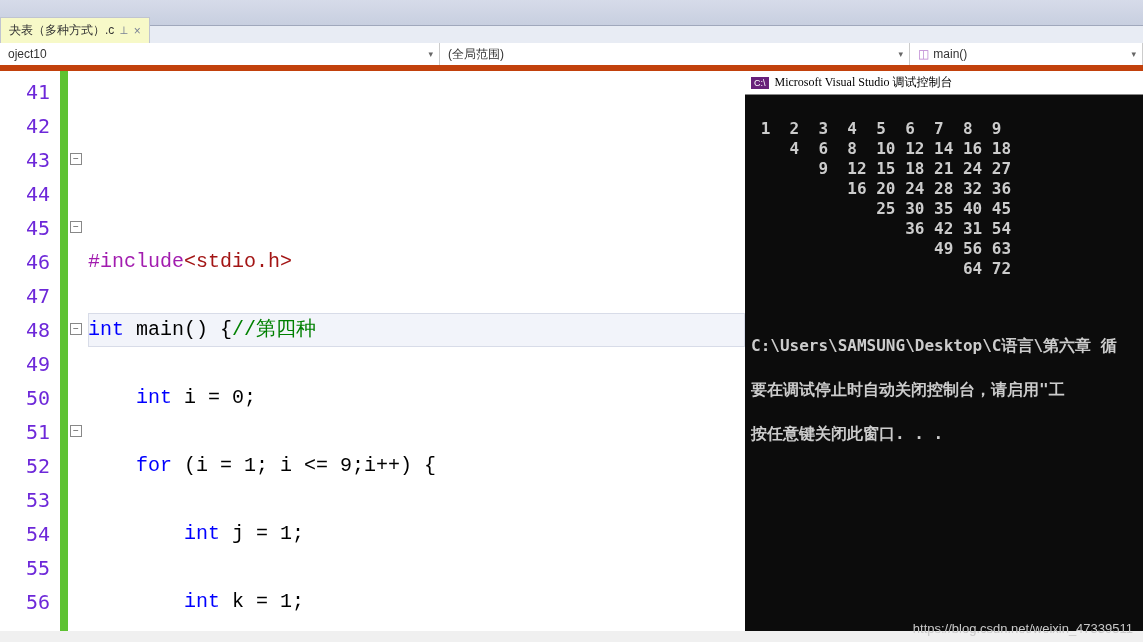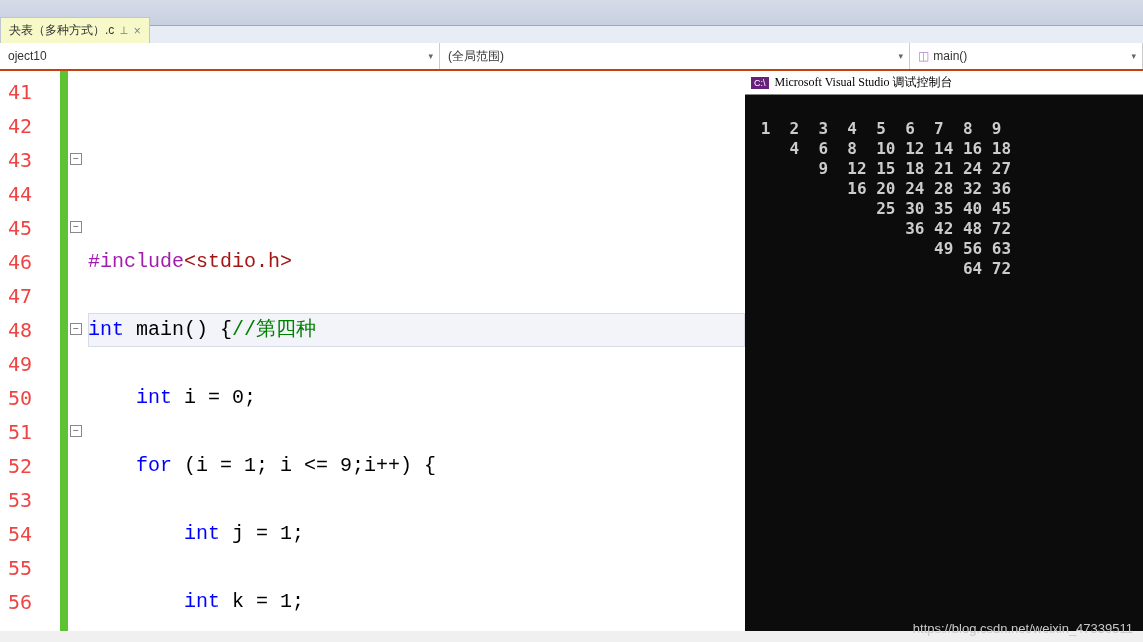--- a/index.html
+++ b/index.html
@@ -5,32 +5,32 @@
 * { margin: 0; padding: 0; box-sizing: border-box; }
 body { font-family: "Microsoft YaHei", "Segoe UI", sans-serif; font-size: 13px; background: #f0f0f0; width: 1143px; height: 642px; overflow: hidden; position: relative; }
 
 .top-toolbar { height: 26px; background: linear-gradient(#d6dbe9, #c8cfe0); border-bottom: 1px solid #a0a8bc; }
 
 .tab-bar { height: 17px; background: #e8ecf4; display: flex; align-items: flex-end; padding-left: 0; }
 .tab { background: #f7f9c8; border: 1px solid #c0c4d0; border-bottom: none; padding: 4px 8px; font-size: 12px; display: flex; align-items: center; gap: 6px; color: #333; }
 .tab .pin { color: #7a8295; font-size: 11px; }
 .tab .close { color: #7a8295; font-size: 12px; cursor: pointer; }
 
-.dropdown-bar { height: 28px; background: #fff; border-bottom: 2px solid #c2410c; display: flex; }
+.dropdown-bar { height: 28px; background: #fff; border-bottom: 6px solid #c2410c; display: flex; }
 .dd { border-right: 1px solid #ccc; display: flex; align-items: center; padding: 0 8px; font-size: 12px; color: #333; position: relative; }
 .dd:nth-child(1) { width: 440px; }
 .dd:nth-child(2) { width: 470px; }
 .dd:nth-child(3) { flex: 1; }
 .dd-arrow { position: absolute; right: 6px; color: #666; font-size: 9px; }
 .cube-icon { color: #b980d0; margin-right: 4px; font-size: 12px; }
 
 .main-area { display: flex; height: 560px; }
 
 .code-pane { width: 745px; background: #fff; display: flex; position: relative; }
-.gutter { width: 60px; text-align: right; padding-right: 28px; color: #ef4444; font-family: Consolas, monospace; font-size: 20px; line-height: 34px; padding-top: 4px; }
+.gutter { width: 60px; text-align: right; padding-right: 10px; color: #6d28d9; font-family: Consolas, monospace; font-size: 20px; line-height: 34px; padding-top: 4px; }
 .change-bar { width: 8px; background: #5ec232; }
 .fold-col { width: 20px; position: relative; }
 .fold-box { position: absolute; left: 2px; width: 12px; height: 12px; border: 1px solid #888; background: #fff; font-size: 10px; line-height: 10px; text-align: center; color: #555; cursor: pointer; }
 .code-col { flex: 1; font-family: Consolas, "Courier New", monospace; font-size: 20px; line-height: 34px; padding-top: 4px; white-space: pre; color: #000; position: relative; }
 .hl-line { position: absolute; left: 0; right: 0; height: 34px; background: #f2f4fa; border: 1px solid #d8dce8; z-index: 0; }
 .code-text { position: relative; z-index: 1; }
 .kw { color: #0000ff; }
 .inc { color: #a21caf; }
 .str { color: #a31515; margin-top: 34px; }
 .cmt { color: #008000; }
@@ -122,19 +122,24 @@
       </div>
     </div>
   </div>
 
   <div class="console-pane">
     <div class="console-title">
       <span class="console-icon">C:\</span>
       <span>Microsoft Visual Studio 调试控制台</span>
     </div>
     <div class="console-body">
-<div id="console-rows"><div> 1  2  3  4  5  6  7  8  9</div><div>    4  6  8  10 12 14 16 18</div><div>       9  12 15 18 21 24 27</div><div>          16 20 24 28 32 36</div><div>             25 30 35 40 45</div><div>                36 42 48 72</div><div>                   49 56 63</div><div>                      64 72</div></div>
+<div id="console-rows"><div> 1  2  3  4  5  6  7  8  9</div><div>    4  6  8  10 12 14 16 18</div><div>       9  12 15 18 21 24 27</div><div>          16 20 24 28 32 36</div><div>             25 30 35 40 45</div><div>                36 42 31 54</div><div>                   49 56 63</div><div>                      64 72</div></div>
+<div class="console-msg">
+<div>C:\Users\SAMSUNG\Desktop\C语言\第六章 循</div>
+<div>要在调试停止时自动关闭控制台，请启用"工</div>
+<div>按任意键关闭此窗口. . .</div>
+</div>
     </div>
   </div>
 
 </div>
 
 <div class="watermark">https://blog.csdn.net/weixin_47339511</div>
 
 </body></html>

